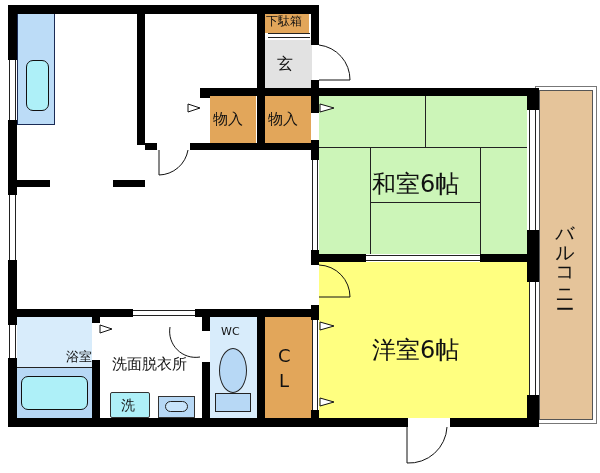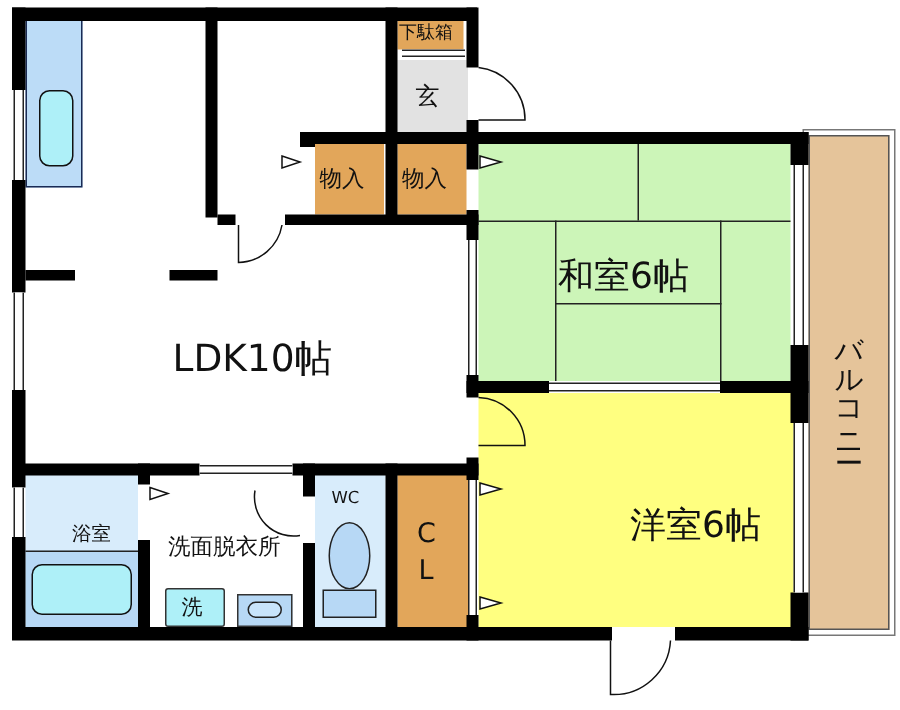--- a/index.html
+++ b/index.html
@@ -131,24 +131,23 @@
       <path d="M100 325 L112 329 L100 333 Z" fill="#fff"></path>
       <path d="M320 322 L334 326 L320 330 Z" fill="#fff"></path>
       <path d="M320 398 L334 402 L320 406 Z" fill="#fff"></path>
     </g>
   </svg>
 
   <span class="label" style="left:266px;top:15px;font-size:12px;">下駄箱</span>
   <span class="label" style="left:277px;top:56px;font-size:16px;">玄</span>
   <span class="label" style="left:213px;top:112px;font-size:15px;">物入</span>
   <span class="label" style="left:268px;top:112px;font-size:15px;">物入</span>
-  <span class="label" style="left:115px;top:226px;font-size:25px;">LDK10帖</span>
   <span class="label" style="left:372px;top:172px;font-size:24px;text-align:right;">和室6帖</span>
-  <span class="label" style="left:372px;top:338px;font-size:24px;margin-left:48px;">洋室6帖</span>
-  <span class="label" style="left:48px;top:350px;font-size:13px;">浴室</span>
+  <span class="label" style="left:372px;top:338px;font-size:24px;">洋室6帖</span>
+  <span class="label" style="left:66px;top:350px;font-size:13px;">浴室</span>
   <span class="label" style="left:112px;top:357px;font-size:15px;">洗面脱衣所</span>
   <span class="label" style="left:121px;top:398px;font-size:14px;">洗</span>
   <span class="label" style="left:221px;top:326px;font-size:11px;">WC</span>
   <span class="label" style="left:278px;top:347px;font-size:18px;">C</span>
   <span class="label" style="left:279px;top:372px;font-size:18px;">L</span>
   <span class="label" style="left:556px;top:212px;font-size:19px;writing-mode:vertical-rl;">バルコニー</span>
 
 </div>
 
 </body></html>

